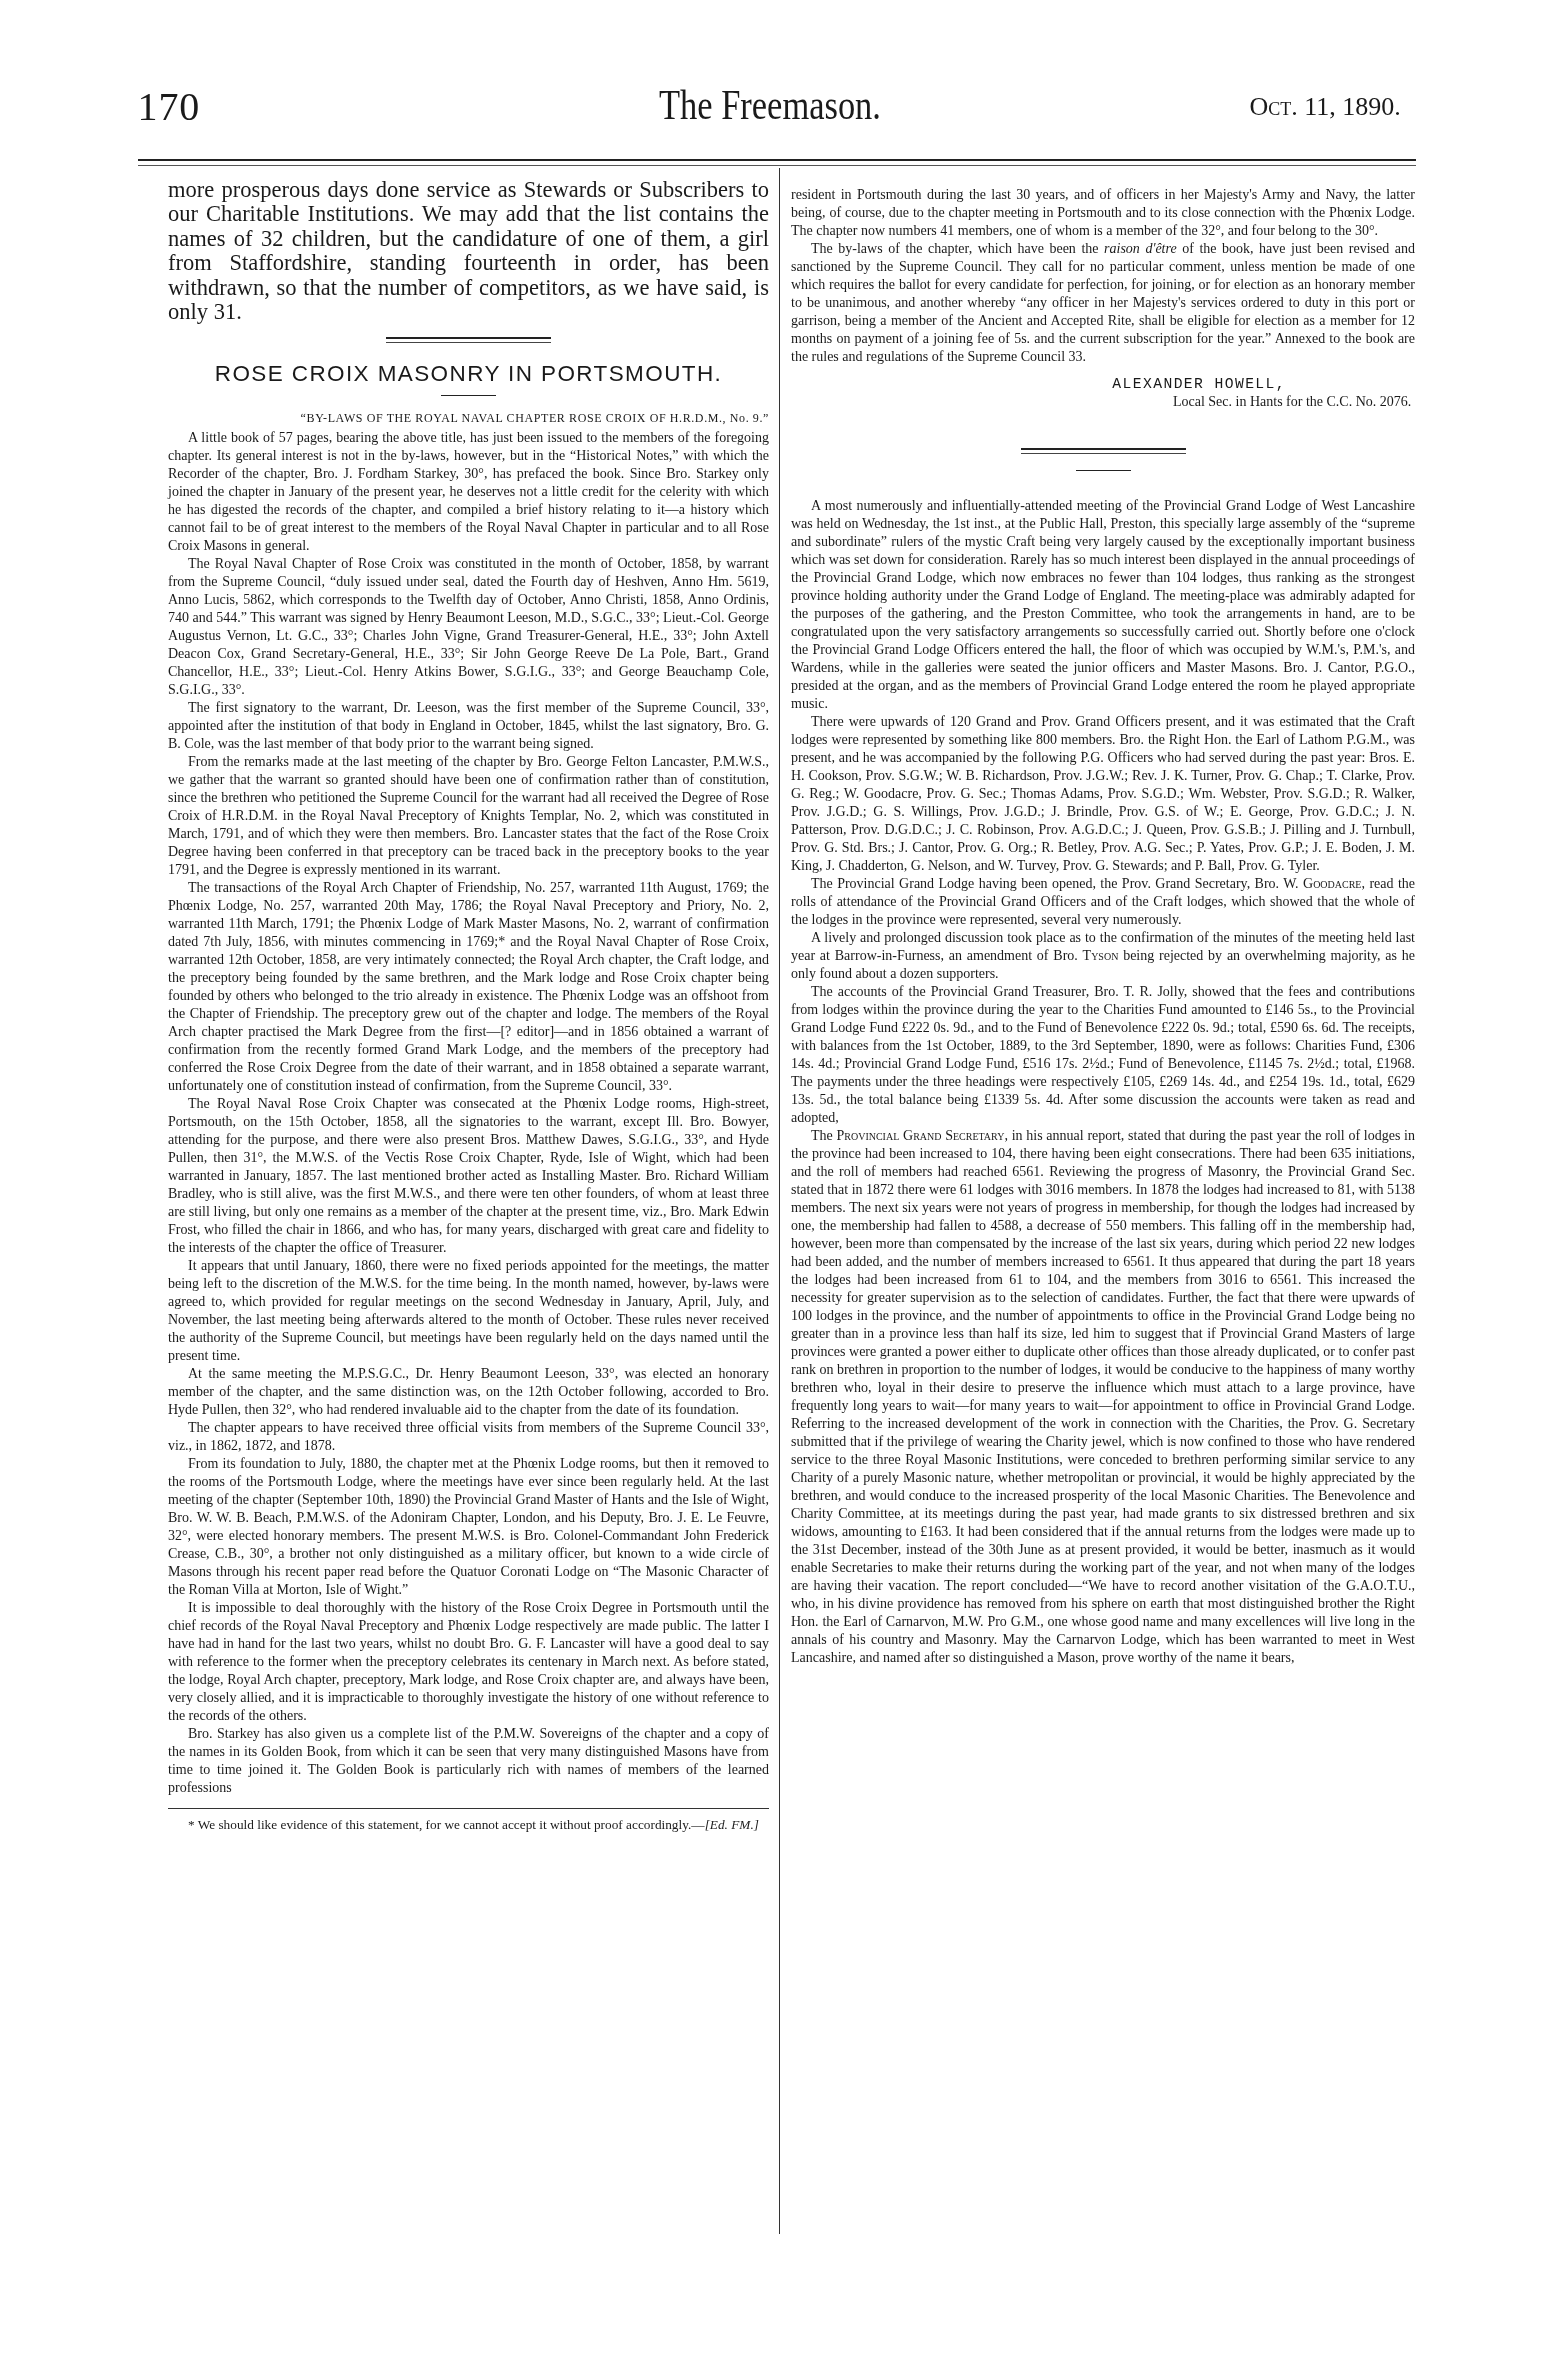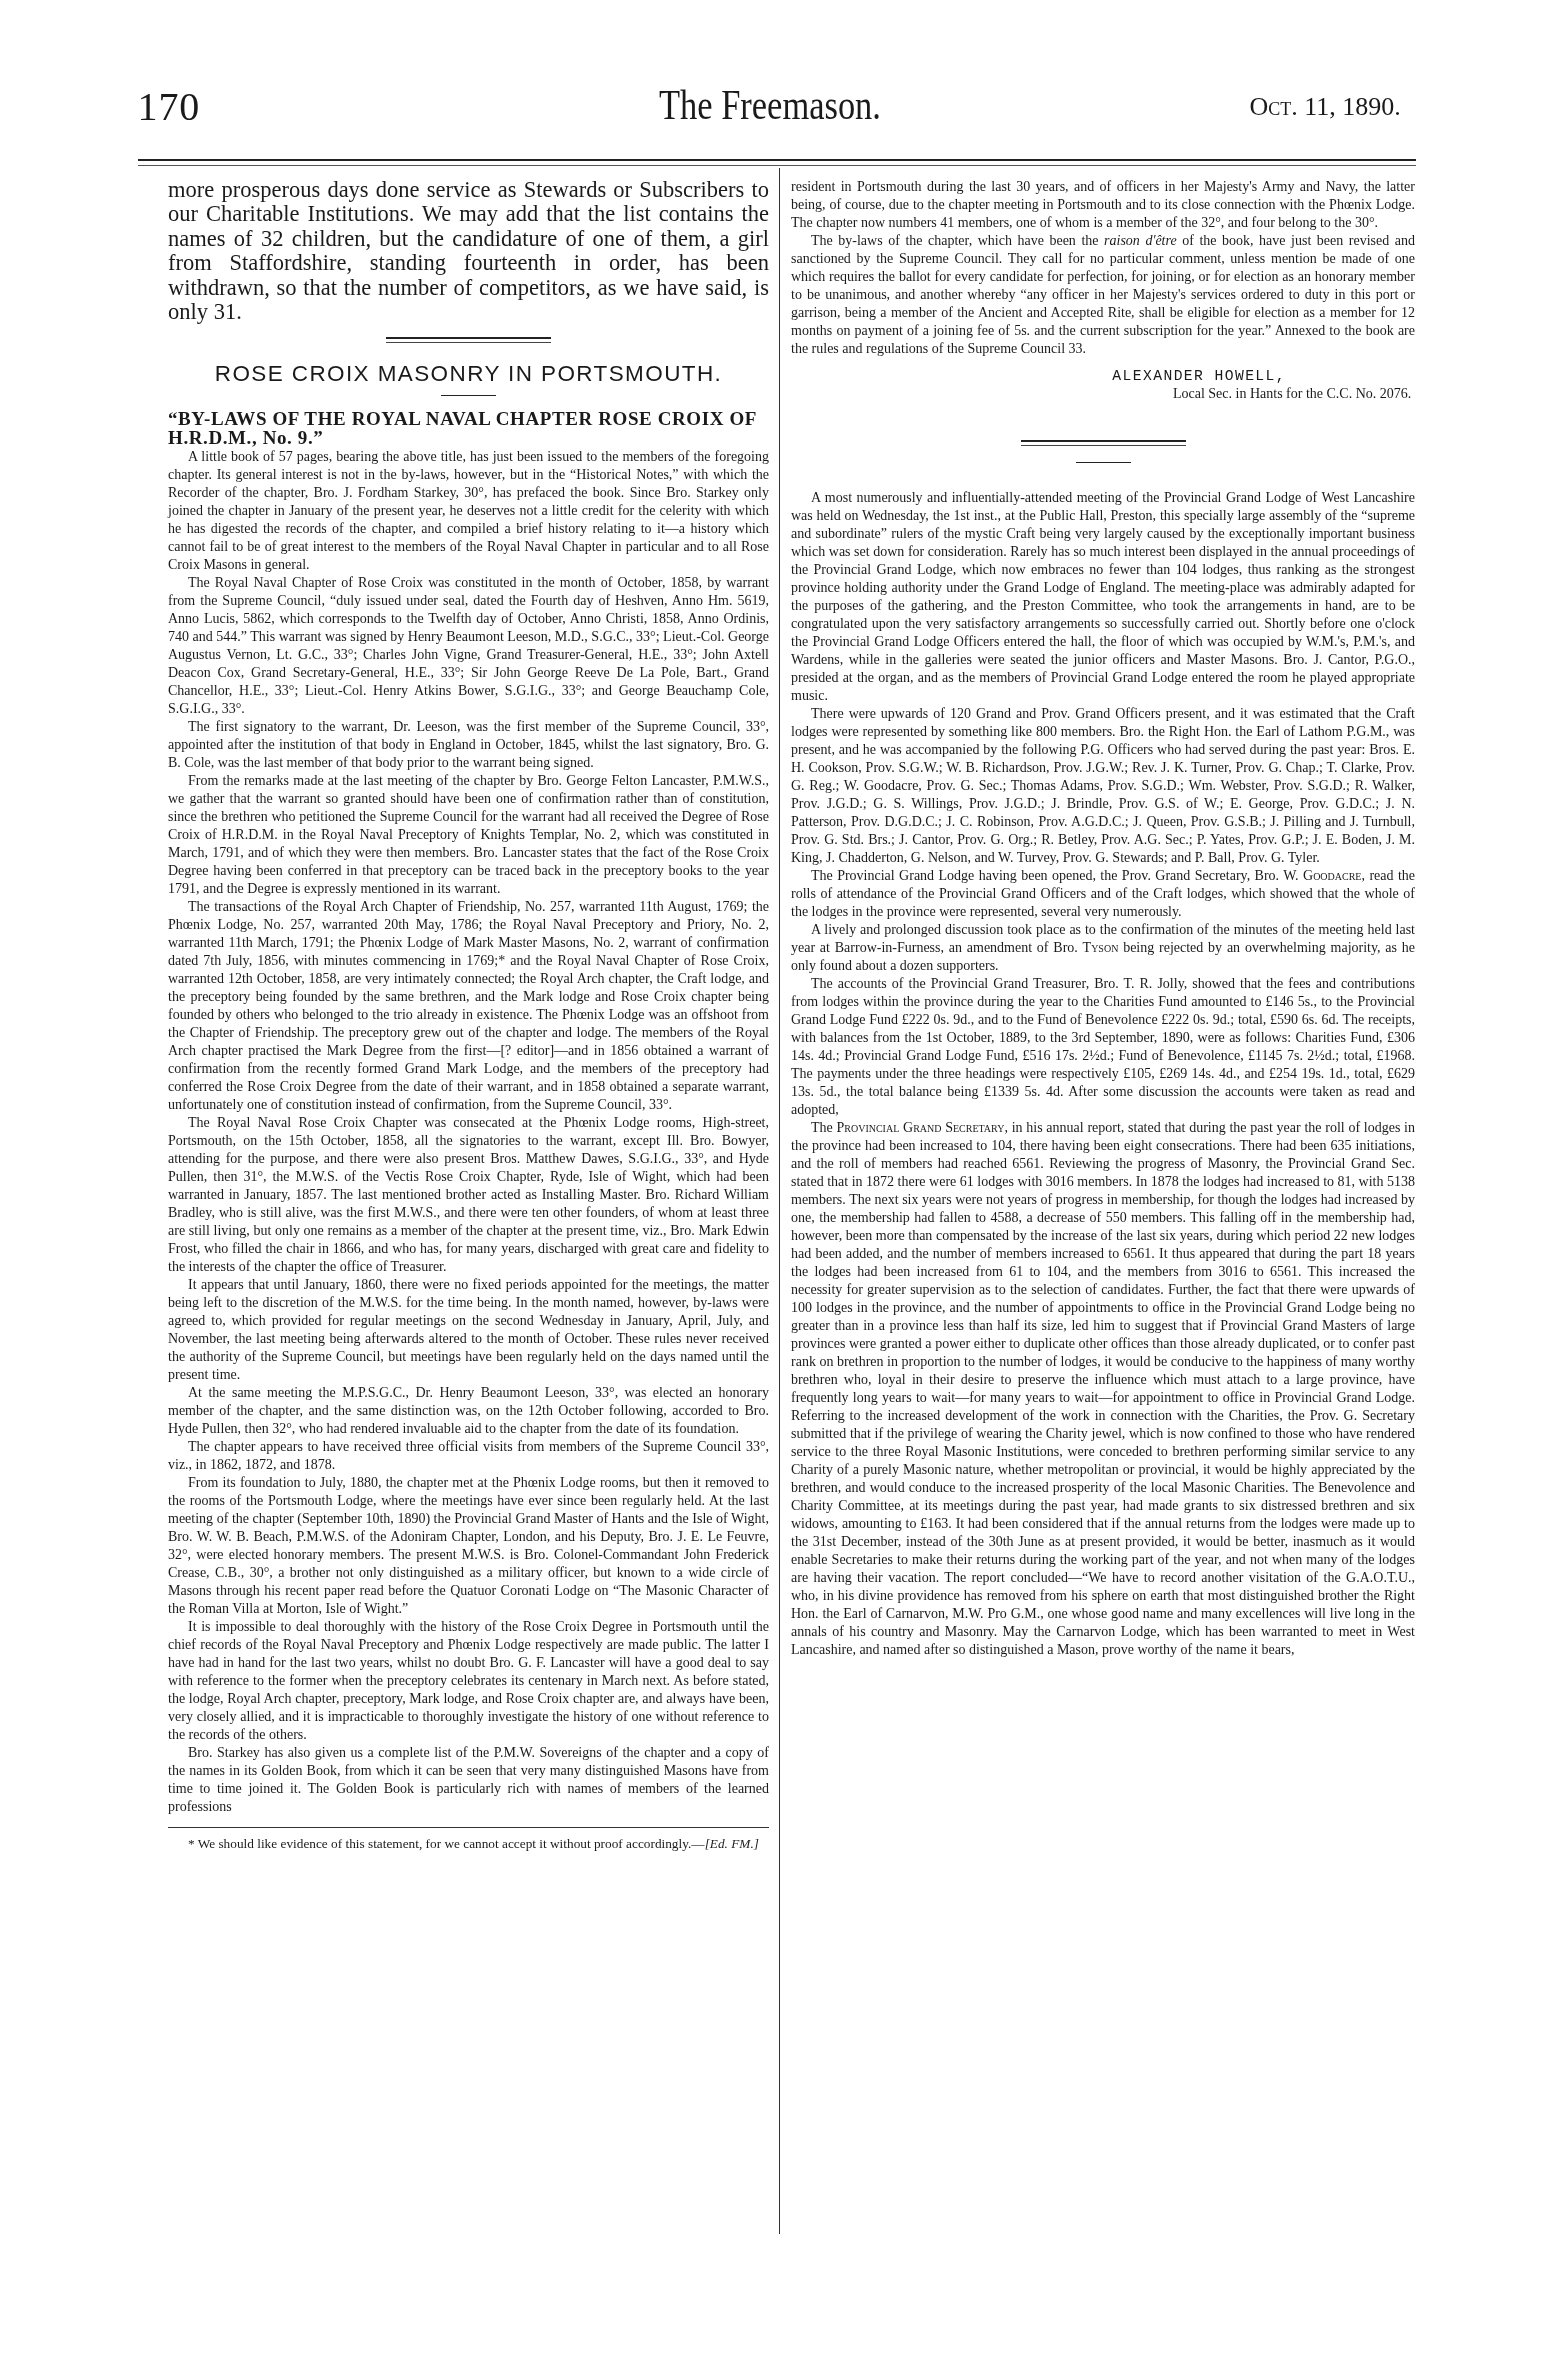--- a/index.html
+++ b/index.html
@@ -6,27 +6,27 @@
   body { width: 1566px; height: 2362px; position: relative; overflow: hidden; color: #1a1a1a; font-family: "DejaVu Serif", "Liberation Serif", serif; }
   .masthead { position: absolute; left: 132px; top: 81px; width: 1276px; height: 51px; }
   .page-no { position: absolute; left: 5.5px; top: 1.8px; font-family: "Liberation Serif", serif; font-size: 40px; letter-spacing: 0.9px; }
   .paper-title { position: absolute; left: 0; right: 0; top: 0; text-align: center; font-family: "Liberation Serif", serif; font-size: 42px; transform: scaleX(0.82); }
   .issue-date { position: absolute; right: 7.3px; top: 11px; font-family: "Liberation Serif", serif; font-size: 26px; font-variant: small-caps; }
   .rule-top { position: absolute; left: 138px; top: 159px; width: 1278px; height: 0; border-top: 2.8px solid #222; }
   .rule-top2 { position: absolute; left: 138px; top: 165px; width: 1278px; height: 0; border-top: 0.9px solid #555; }
   .col-divider { position: absolute; left: 779px; top: 168px; width: 0; height: 2066px; border-left: 0.9px solid #333; }
   .col { position: absolute; top: 178px; font-family: "Liberation Serif", serif; font-size: 14px; line-height: 18px; text-align: justify; }
   .col-left { left: 168px; width: 601px; }
-  .col-right { left: 791px; width: 624px; }
+  .col-right { left: 791px; width: 624px; margin-top: 8px; }
   .col p { margin: 0; text-indent: 20px; }
   .lead { font-size: 22.5px; line-height: 24.4px; text-indent: 0 !important; }
   .sep-double { width: 165px; margin: 13px auto 16.5px; border-top: 2.8px solid #222; border-bottom: 0.9px solid #444; height: 2.8px; }
   .sep-short { width: 55px; margin: 7.3px auto 13px; border-top: 0.9px solid #222; }
   .headline { font-family: "Liberation Sans", sans-serif; font-size: 22.5px; letter-spacing: 1.4px; text-align: center; margin: 0; line-height: 27.5px; font-weight: normal; }
-  .subhead { text-align: left; font-size: 19px; letter-spacing: 0.6px; line-height: 19px; margin: 0 0 1.8px; font-weight: bold; }
+  .subhead { text-align: right; font-size: 12px; letter-spacing: 0.6px; line-height: 19px; margin: 0 0 1.8px; }
   .sig-name { text-align: right; padding-right: 129px; margin-top: 9.2px; font-size: 14.7px; letter-spacing: 1.4px; font-family: Liberation Mono, monospace; }
   .sig-role { text-align: right; padding-right: 3.7px; font-size: 14px; }
   .sc { font-variant: small-caps; }
   .footnote-rule { width: 601px; border-top: 0.9px solid #333; margin: 11px 0 7.3px; }
   .footnote { font-size: 13.3px; line-height: 16.5px; text-indent: 20px; }
 </style>
 </head>
 <body>
 
 <div class="masthead">

